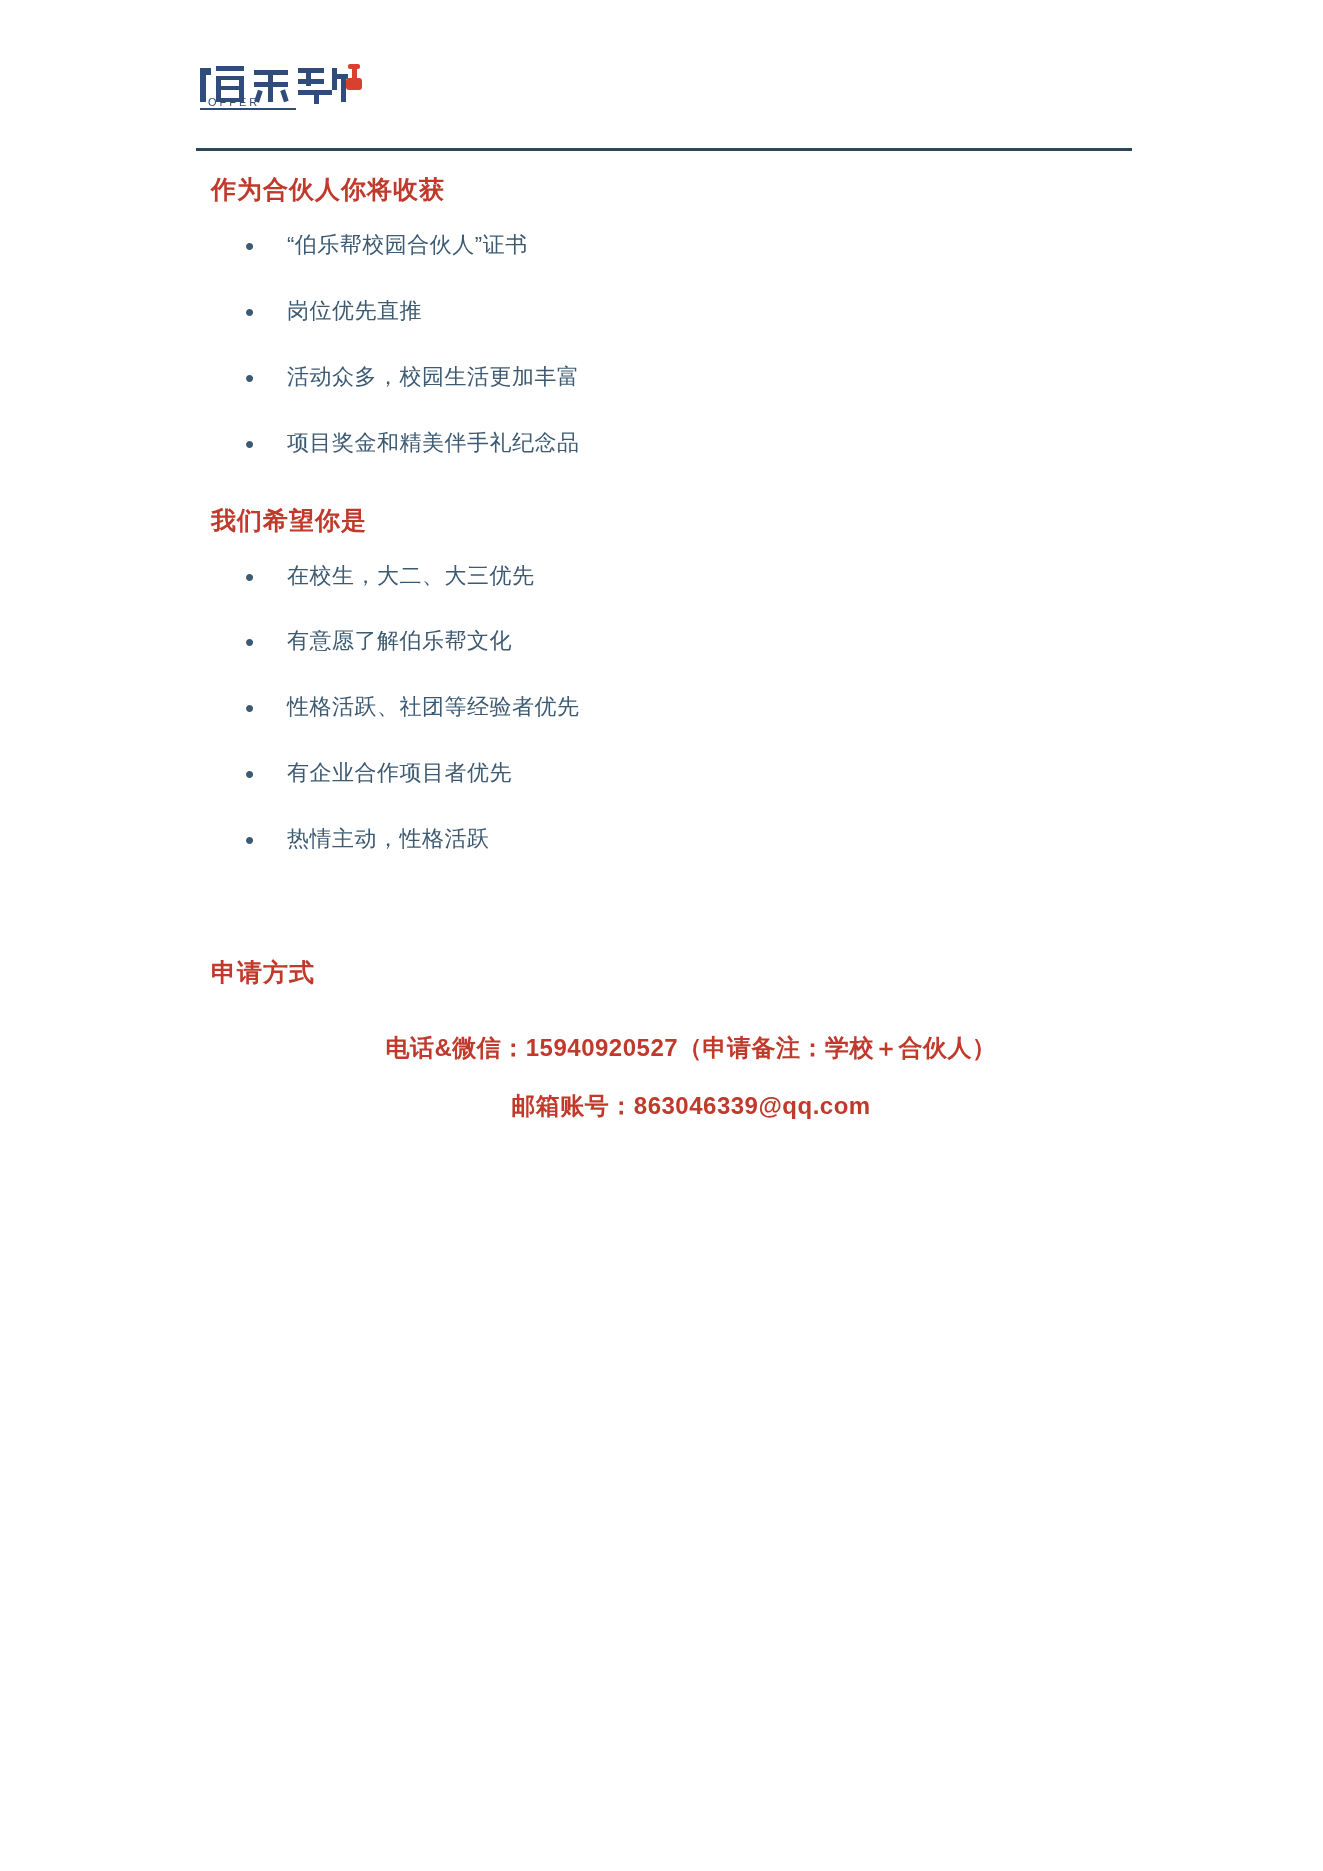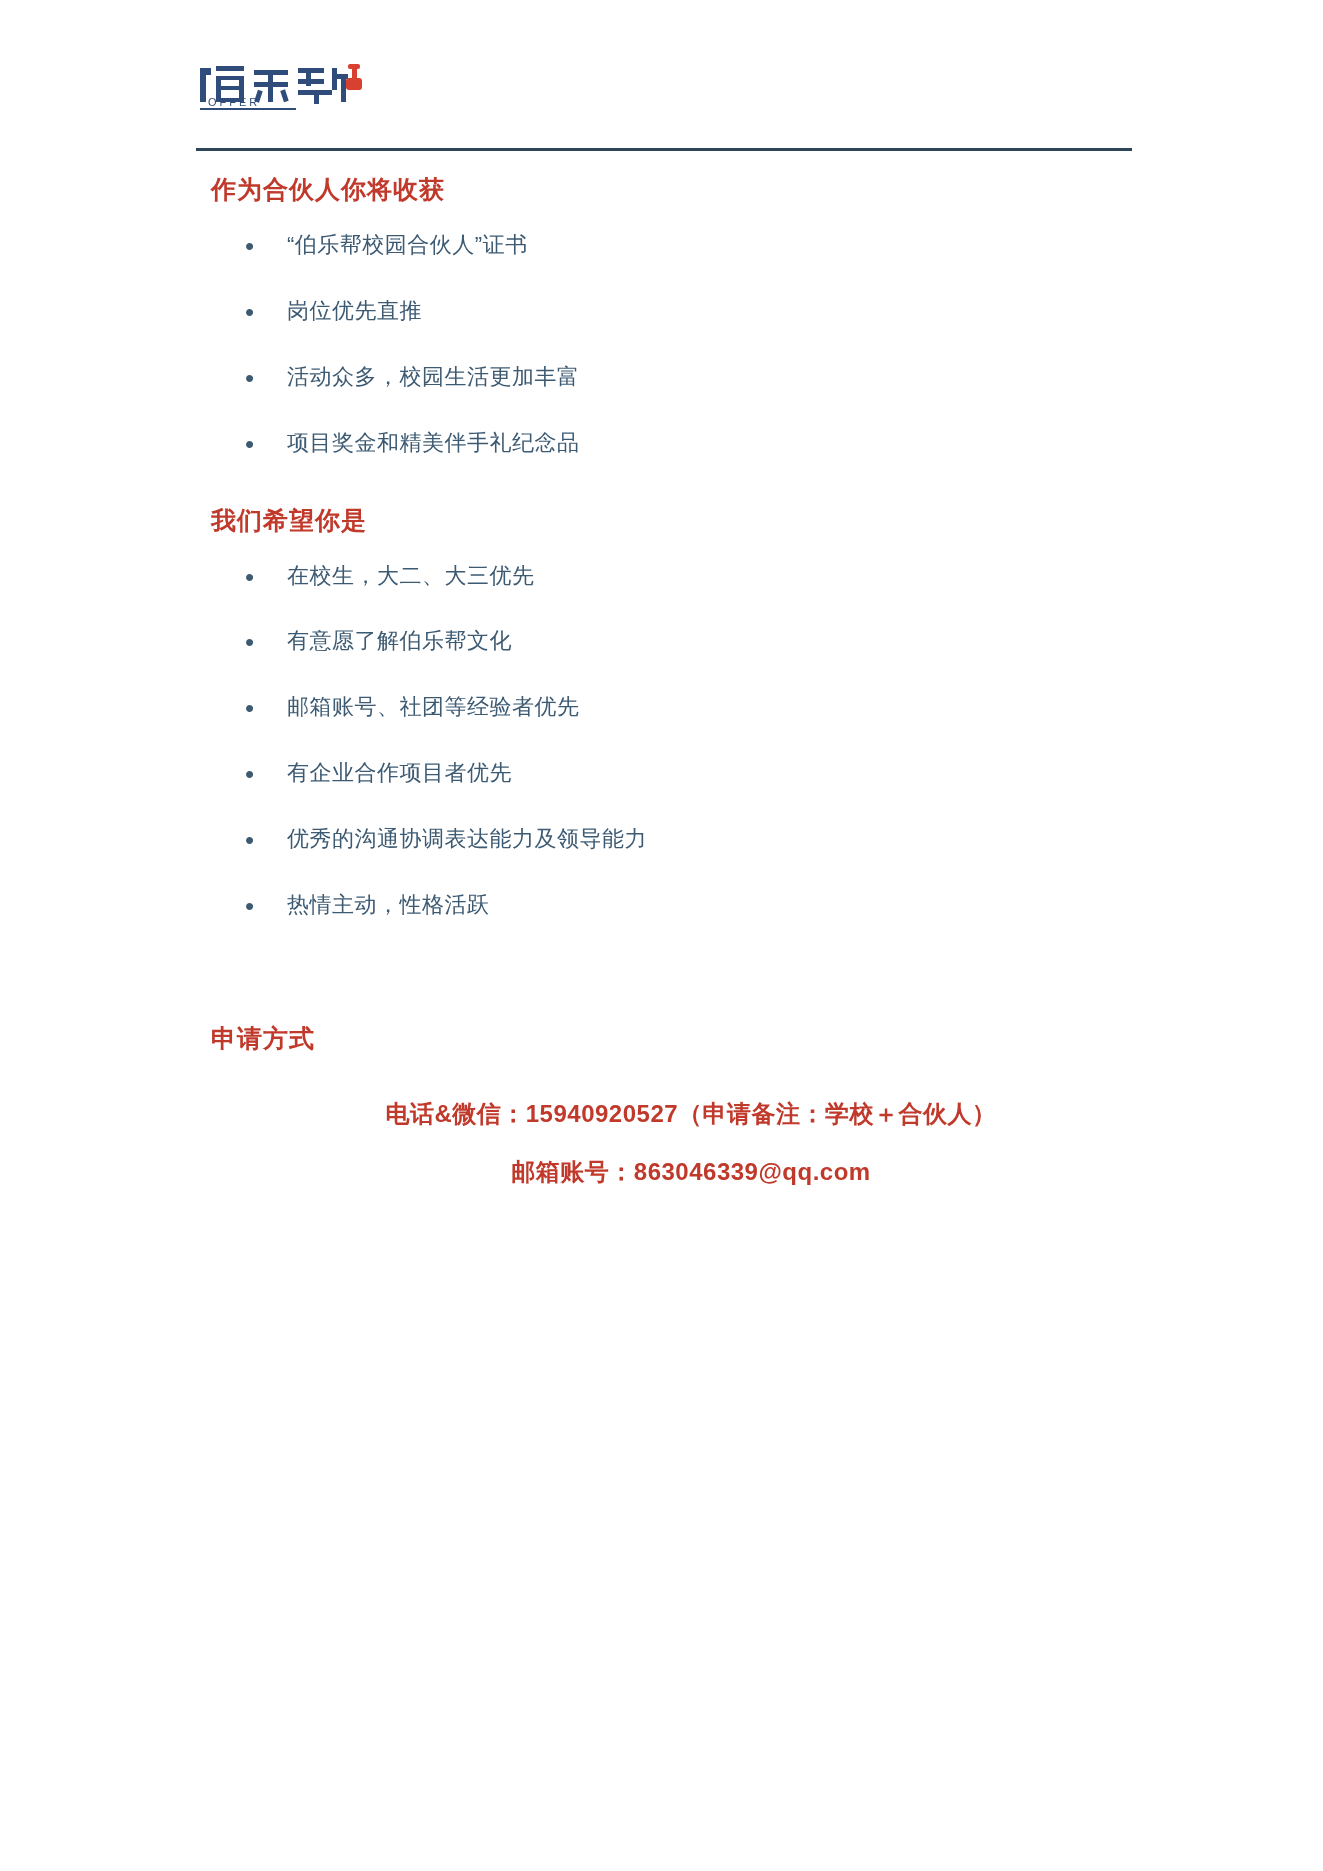--- a/index.html
+++ b/index.html
@@ -168,23 +168,22 @@
         <li>活动众多，校园生活更加丰富</li>
         <li>项目奖金和精美伴手礼纪念品</li>
       </ul>
     </div>
 
     <div class="section">
       <div class="section-title">我们希望你是</div>
       <ul class="bullets">
         <li>在校生，大二、大三优先</li>
         <li>有意愿了解伯乐帮文化</li>
-        <li>邮箱账号、社团等经验者优先</li>
+        <li>性格活跃、社团等经验者优先</li>
         <li>有企业合作项目者优先</li>
-        <li>优秀的沟通协调表达能力及领导能力</li>
         <li>热情主动，性格活跃</li>
       </ul>
     </div>
 
     <div class="spacer"></div>
 
     <div class="apply-block">
       <div class="section-title">申请方式</div>
       <div class="apply-line">电话&amp;微信：15940920527（申请备注：学校＋合伙人）</div>
       <div class="apply-line">邮箱账号：863046339@qq.com</div>

